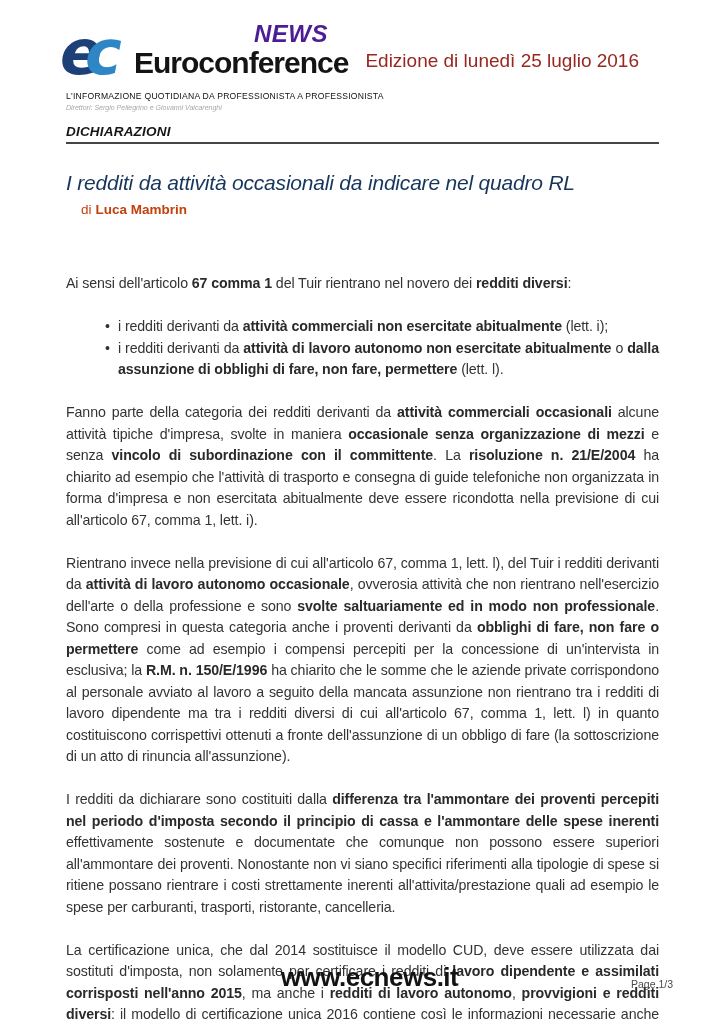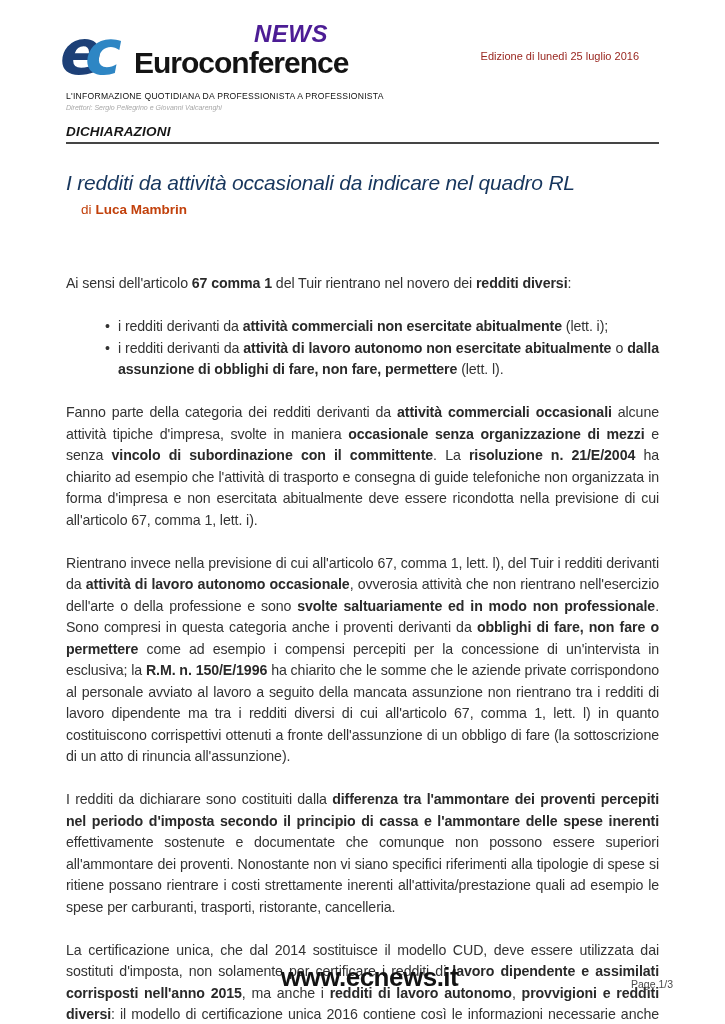--- a/index.html
+++ b/index.html
@@ -41,21 +41,21 @@
     position: absolute; left: 0; top: 91px;
     font-size: 8.6px; font-weight: 400; letter-spacing: 0.25px;
     color: #101010; white-space: nowrap;
   }
   .directors {
     position: absolute; left: 0; top: 104px;
     font-size: 7px; font-style: italic; color: #a8a8a8; white-space: nowrap;
   }
   .edition {
     position: absolute; right: 20px; top: 50px;
-    font-size: 11px; color: #99261f; white-space: nowrap;
+    font-size: 19px; color: #99261f; white-space: nowrap;
   }
 
   
   .section-label { font-size: 13.5px; font-weight: 700; letter-spacing: 0.2px; color: #161616; font-style: italic; }
   .rule { border-top: 2px solid #454545; margin-top: 3px; }
 
   
   .title {
     margin-top: 27px;
     font-size: 21px; font-style: italic; font-weight: 400;

